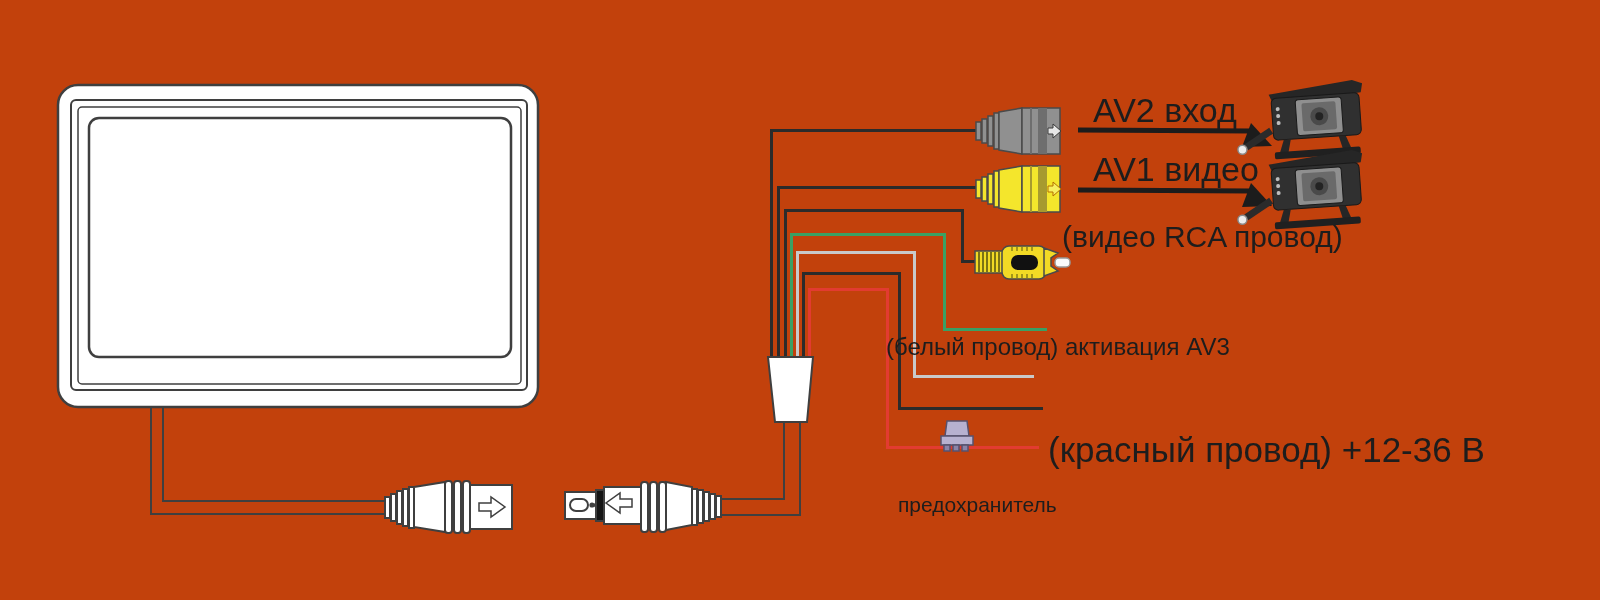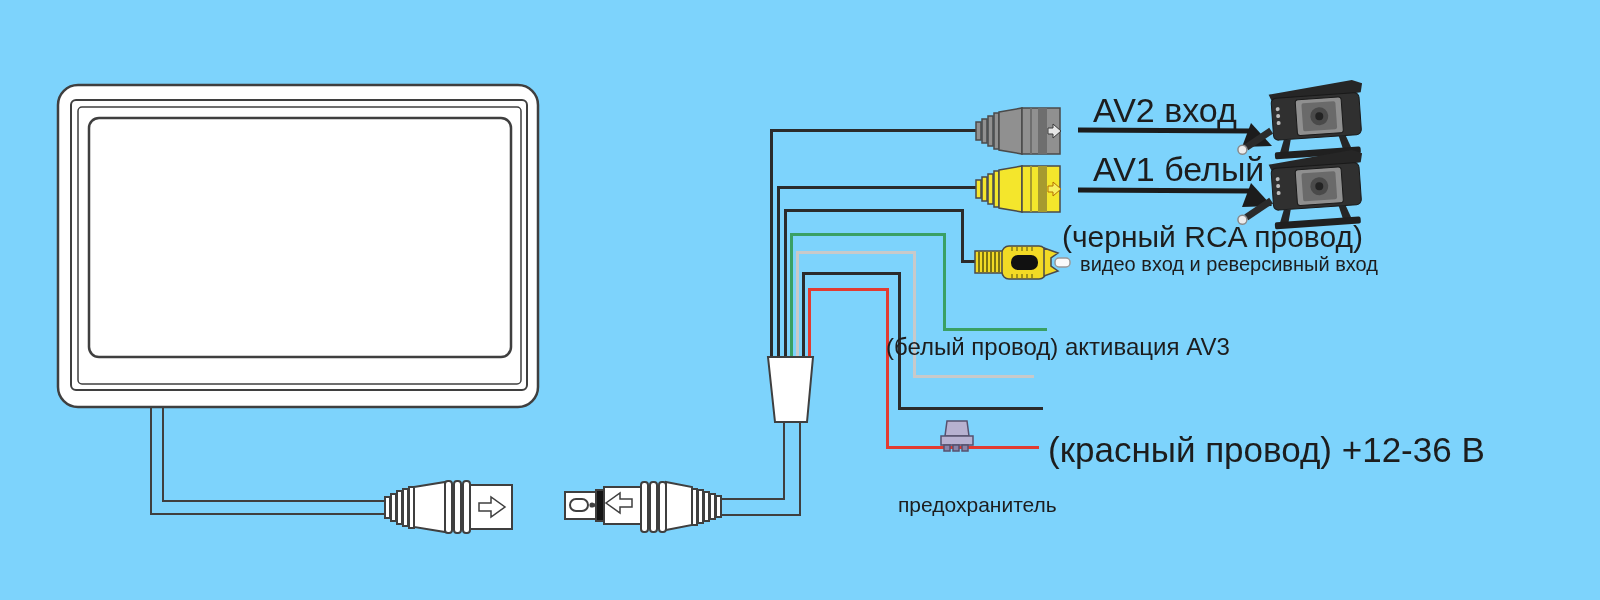--- a/index.html
+++ b/index.html
@@ -1,16 +1,16 @@
 <!DOCTYPE html>
 <html><head>
 <meta charset="utf-8">
 <style>
   html,body{margin:0;padding:0;background:#ffffff;}
-  .stage{position:relative;width:1600px;height:600px;background:#7dd3fc;overflow:hidden;
+  .stage{position:relative;width:1600px;height:600px;background:#c2410c;overflow:hidden;
          font-family:"Liberation Sans","DejaVu Sans",sans-serif;}
   .art{position:absolute;left:0;top:0;z-index:2;}
   .wire-seg{position:absolute;z-index:1;}
   .label{position:absolute;z-index:3;white-space:nowrap;color:#1d1d1d;line-height:1.1;}
   .lbl-av2{left:1093px;top:92px;font-size:34px;}
   .lbl-av1{left:1093px;top:151px;font-size:34px;}
   .lbl-rca{left:1062px;top:220px;font-size:30px;}
   .lbl-rca-sub{left:1080px;top:253px;font-size:20px;}
   .lbl-green{left:918px;top:288px;font-size:30px;}
   .lbl-white{left:886px;top:334px;font-size:24px;}
@@ -192,19 +192,18 @@
     <g stroke="#1c1c1c" fill="#1c1c1c">
       <line x1="1078" y1="190" x2="1250" y2="191" stroke-width="5"></line>
       <polygon points="1272,206 1242,207 1251,183" stroke="none"></polygon>
     </g>
 
     <use href="#camera-shape" transform="translate(1250,86)"></use>
     <use href="#camera-shape" transform="translate(1250,156)"></use>
   </svg>
 
   <div class="label lbl-av2" style="color: rgb(29, 29, 29);">AV2 вход</div>
-  <div class="label lbl-av1" style="color: rgb(29, 29, 29);">AV1 белый</div>
-  <div class="label lbl-rca" style="color: rgb(29, 29, 29);">(черный RCA провод)</div>
-  <div class="label lbl-rca-sub" style="color: rgb(29, 29, 29);">видео вход и реверсивный вход</div>
+  <div class="label lbl-av1" style="color: rgb(29, 29, 29);">AV1 видео</div>
+  <div class="label lbl-rca" style="color: rgb(29, 29, 29);">(видео RCA провод)</div>
   <div class="label lbl-white" style="color: rgb(29, 29, 29);">(белый провод) активация AV3</div>
   <div class="label lbl-red" style="color: rgb(29, 29, 29);">(красный провод) +12-36 В</div>
   <div class="label lbl-fuse" style="color: rgb(29, 29, 29);">предохранитель</div>
 </div>
 
 </body></html>

